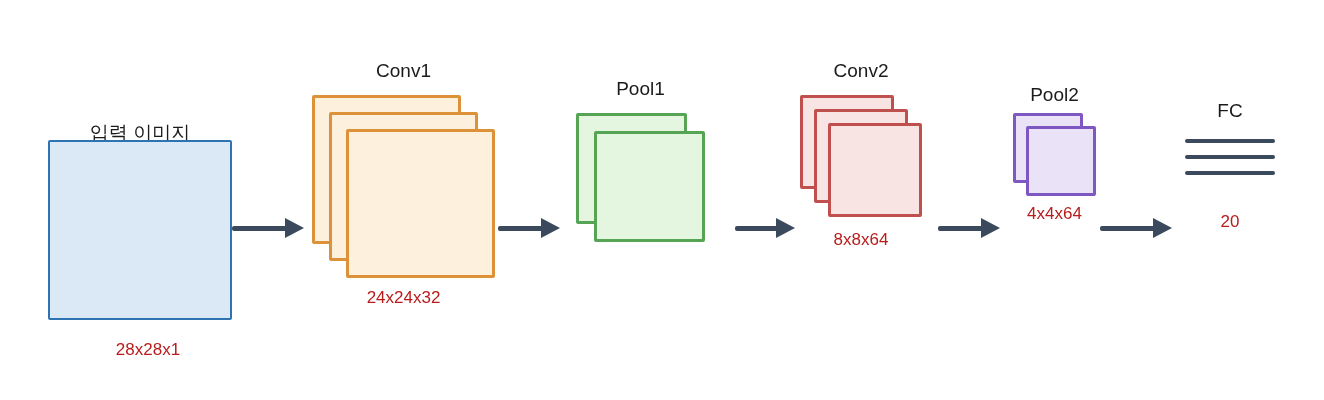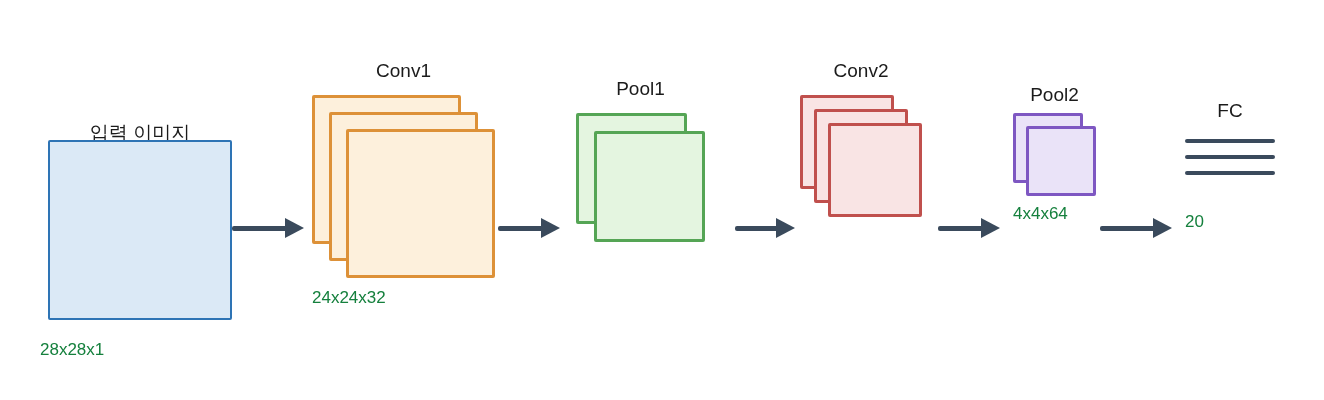--- a/index.html
+++ b/index.html
@@ -18,38 +18,39 @@
   }
   .node-label {
     position: absolute;
     text-align: center;
     font-size: 19px;
     color: #1b1b1b;
     white-space: nowrap;
   }
   .dims-label {
     position: absolute;
+    text-align: center;
     font-size: 17px;
-    color: #15803d;
+    color: #b91c1c;
     white-space: nowrap;
   }
   .sq {
     position: absolute;
     box-sizing: border-box;
     border-radius: 2px;
   }
   
   .input-square {
     left: 48px; top: 140px;
     width: 184px; height: 180px;
     background: #dbe9f6;
     border: 2px solid #2e74b5;
   }
   .lbl-input   { left: 48px;  top: 84px;  width: 184px; margin-top: 36px; }
-  .dims-input  { left: 40px;  top: 340px; width: 184px; }
+  .dims-input  { left: 56px;  top: 340px; width: 184px; }
 
   
   .stack-conv1 { position: absolute; left: 312px; top: 95px; width: 183px; height: 183px; }
   .conv1-sq { width: 149px; height: 149px; background: #fdf0dc; border: 3px solid #dd9138; }
   .conv1-sq.l0 { left: 0;    top: 0; }
   .conv1-sq.l1 { left: 17px; top: 17px; }
   .conv1-sq.l2 { left: 34px; top: 34px; }
   .lbl-conv1   { left: 312px; top: 60px;  width: 183px; }
   .dims-conv1  { left: 312px; top: 288px; width: 183px; }
 
@@ -152,20 +153,21 @@
     <div class="shaft"></div>
     <div class="head"></div>
   </div>
 
   <div class="node-label lbl-conv2">Conv2</div>
   <div class="stack-conv2">
     <div class="sq conv2-sq l0"></div>
     <div class="sq conv2-sq l1"></div>
     <div class="sq conv2-sq l2"></div>
   </div>
+  <div class="dims-label dims-conv2">8x8x64</div>
 
   <div class="arrow arrow-4">
     <div class="shaft"></div>
     <div class="head"></div>
   </div>
 
   <div class="node-label lbl-pool2">Pool2</div>
   <div class="stack-pool2">
     <div class="sq pool2-sq l0"></div>
     <div class="sq pool2-sq l1"></div>

